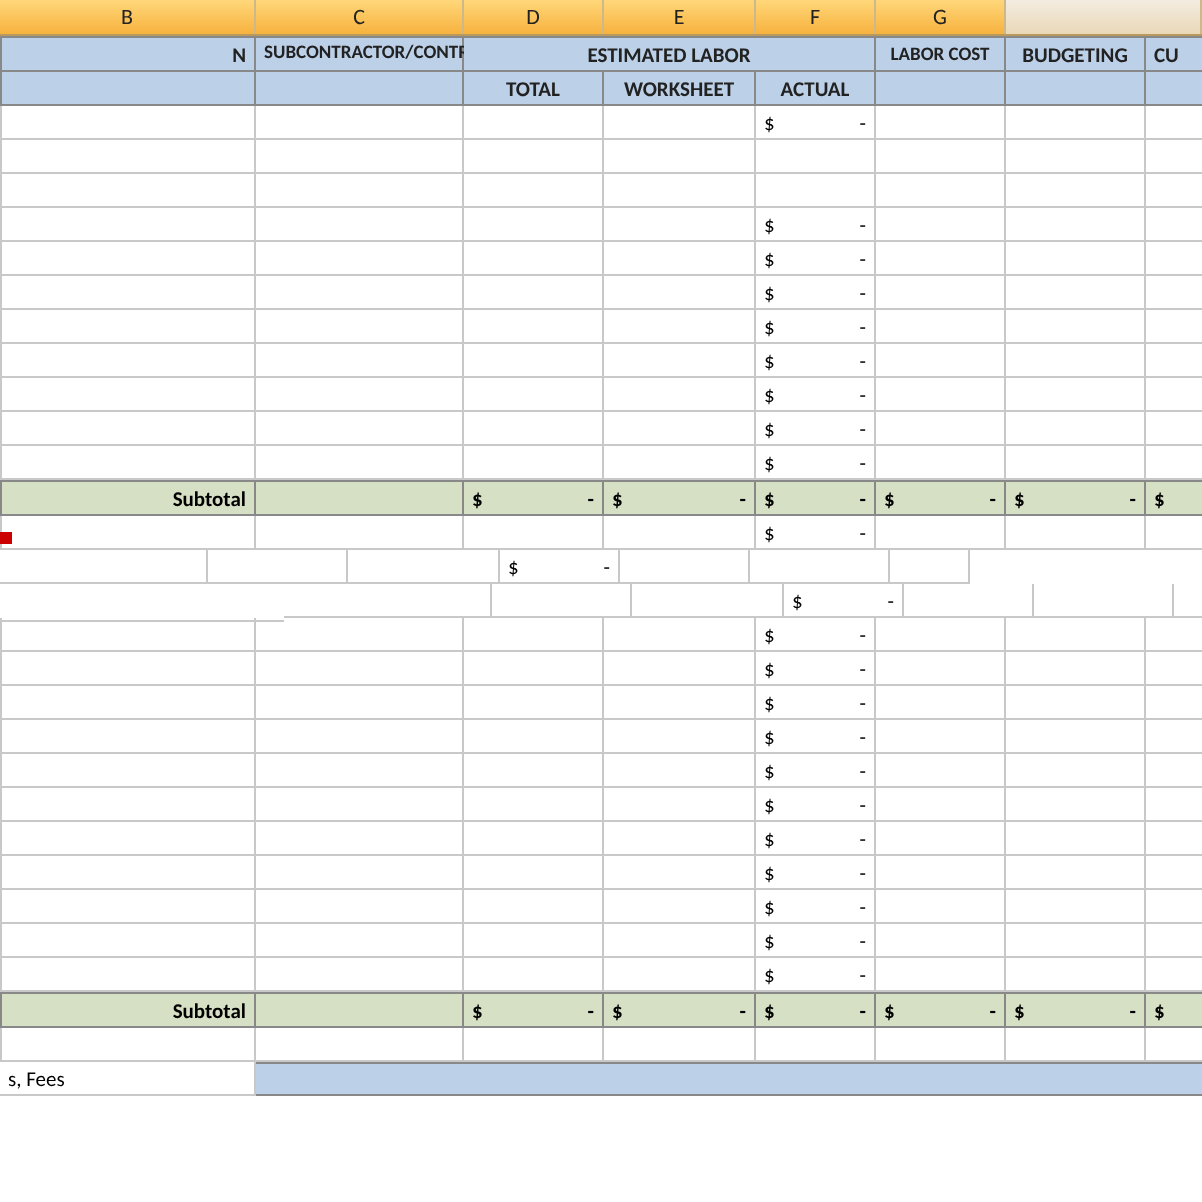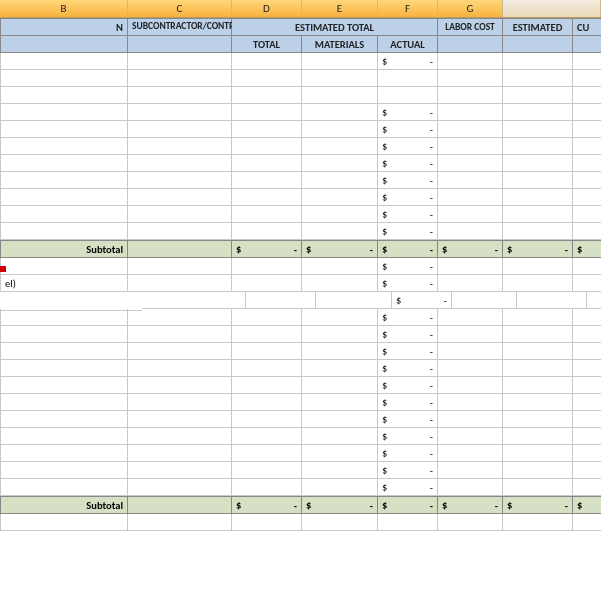--- a/index.html
+++ b/index.html
@@ -114,31 +114,31 @@
   <div class="ch active" style="width:65px">G</div>
   <div class="ch" style="width:98px"></div>
 </div>
 
 <div class="sheet">
 
 
   <div class="header-row top">
     <div class="cell left" style="width:128px;justify-content:flex-end">N</div>
     <div class="cell" style="width:104px;justify-content:flex-start;font-size:9.5px;line-height:1">SUBCONTRACTOR/CONTRACTOR</div>
-    <div class="cell" style="width:206px;justify-content:center">ESTIMATED TOTAL</div>
+    <div class="cell" style="width:206px;justify-content:center">ESTIMATED LABOR</div>
     <div class="cell" style="width:65px;justify-content:center;font-size:9.5px">LABOR COST</div>
-    <div class="cell" style="width:70px;justify-content:center">ESTIMATED</div>
+    <div class="cell" style="width:70px;justify-content:center">BUDGETING</div>
     <div class="cell" style="width:40px;justify-content:flex-start">CU</div>
   </div>
 
   <div class="header-row sub">
     <div class="cell left empty" style="width:128px"></div>
     <div class="cell empty" style="width:104px"></div>
     <div class="cell" style="width:70px">TOTAL</div>
-    <div class="cell" style="width:76px">MATERIALS</div>
+    <div class="cell" style="width:76px">WORKSHEET</div>
     <div class="cell" style="width:60px">ACTUAL</div>
     <div class="cell empty" style="width:65px"></div>
     <div class="cell empty" style="width:70px"></div>
     <div class="cell empty" style="width:40px"></div>
   </div>
 
   <div id="section1-rows">
       <div class="data-row">
         <div class="cell left" style="width: 128px;"></div>
         <div class="cell" style="width: 104px;"></div>
@@ -314,21 +314,20 @@
         <div class="cell" style="width: 76px;"></div>
         <div class="cell money" style="width: 60px;">
           <span class="sym">$</span>
           <span class="val">-</span>
         </div>
         <div class="cell" style="width: 65px;"></div>
         <div class="cell" style="width: 70px;"></div>
         <div class="cell" style="width: 40px;"></div>
       </div>
       <div class="data-row">
-        <div class="cell left" style="width: 128px;">el)</div>
         <div class="cell" style="width: 104px;"></div>
         <div class="cell" style="width: 70px;"></div>
         <div class="cell" style="width: 76px;"></div>
         <div class="cell money" style="width: 60px;">
           <span class="sym">$</span>
           <span class="val">-</span>
         </div>
         <div class="cell" style="width: 65px;"></div>
         <div class="cell" style="width: 70px;"></div>
         <div class="cell" style="width: 40px;"></div>
@@ -523,16 +522,20 @@
     <div class="cell left" style="width:128px"></div>
     <div class="cell" style="width:104px"></div>
     <div class="cell" style="width:70px"></div>
     <div class="cell" style="width:76px"></div>
     <div class="cell" style="width:60px"></div>
     <div class="cell" style="width:65px"></div>
     <div class="cell" style="width:70px"></div>
     <div class="cell" style="width:40px"></div>
   </div>
 
+  <div class="bottom-label-row">
+    <div class="cell left" style="width:128px">s, Fees</div>
+    <div class="cell wide" style="width:485px;border-top:1px solid #888;border-bottom:1px solid #888"></div>
+  </div>
 
 </div>
 
 <div class="red-mark" style="top:266px;left:0"></div>
 
 </body></html>

